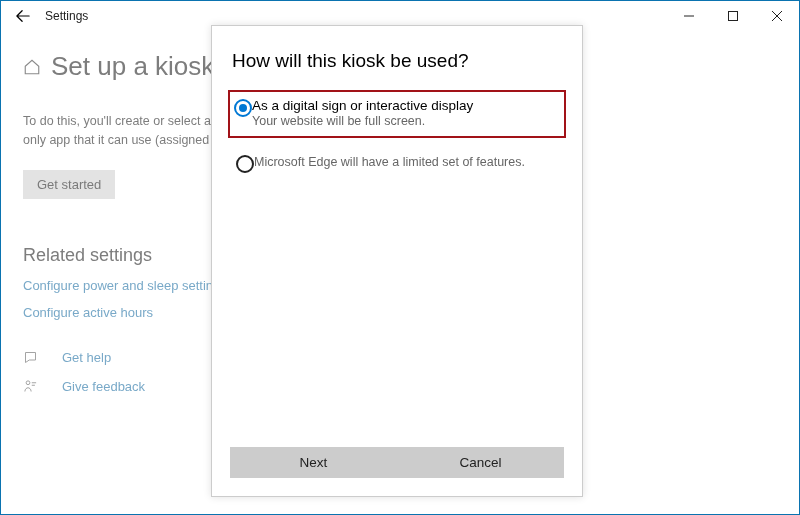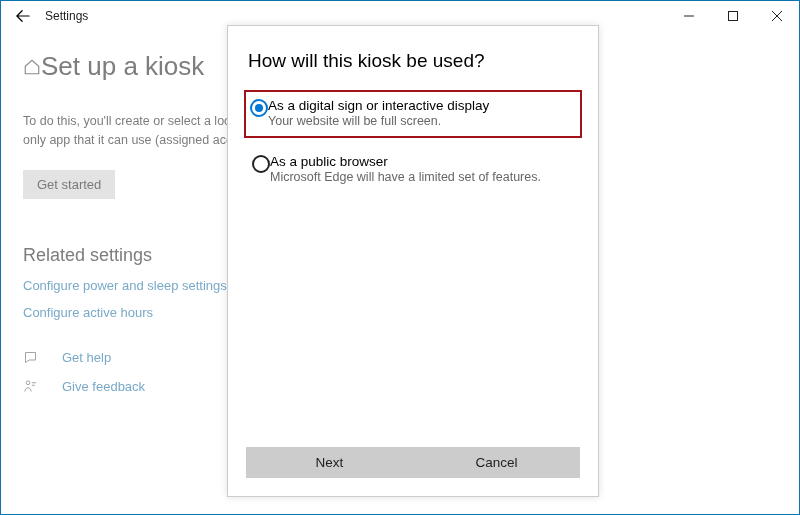--- a/index.html
+++ b/index.html
@@ -39,21 +39,21 @@
   
   .bg-page {
     position: absolute;
     top: 30px; left: 0; right: 0; bottom: 0;
     padding: 10px 22px;
     color: #777;
     pointer-events: none;
     user-select: none;
   }
   .bg-heading-row {
-    display: flex; align-items: center; gap: 0;
+    display: flex; align-items: center; gap: 10px;
     margin-top: 10px;
   }
   .bg-heading {
     font-size: 26px; font-weight: 400; color: #7d7d7d;
   }
   .bg-para {
     margin-top: 30px;
     font-size: 12.5px;
     color: #7d7d7d;
     line-height: 1.5;
@@ -83,21 +83,21 @@
     margin-top: 30px;
     color: #79a9c8;
     font-size: 13px;
   }
   .bg-helprow + .bg-helprow { margin-top: 14px; }
   .faded-icon { color: #9e9e9e; }
 
   
   .dialog {
     position: absolute;
-    left: 226px;
+    left: 210px;
     top: 24px;
     width: 372px;
     height: 472px;
     background: #fff;
     border: 1px solid #ccc;
     box-shadow: 0 0 8px rgba(0,0,0,0.12);
     display: flex;
     flex-direction: column;
   }
   .dialog-content {
@@ -241,21 +241,20 @@
       <div class="radio-outer selected"></div>
       <div class="radio-text">
         <div class="rt-title">As a digital sign or interactive display</div>
         <div class="rt-sub">Your website will be full screen.</div>
       </div>
     </div>
 
     <div class="radio-row">
       <div class="radio-outer"></div>
       <div class="radio-text">
-        <div class="rt-title">As a public browser</div>
         <div class="rt-sub">Microsoft Edge will have a limited set of features.</div>
       </div>
     </div>
   </div>
   <div class="dialog-footer">
     <button class="dlg-btn">Next</button>
     <button class="dlg-btn">Cancel</button>
   </div>
 </div>
 

